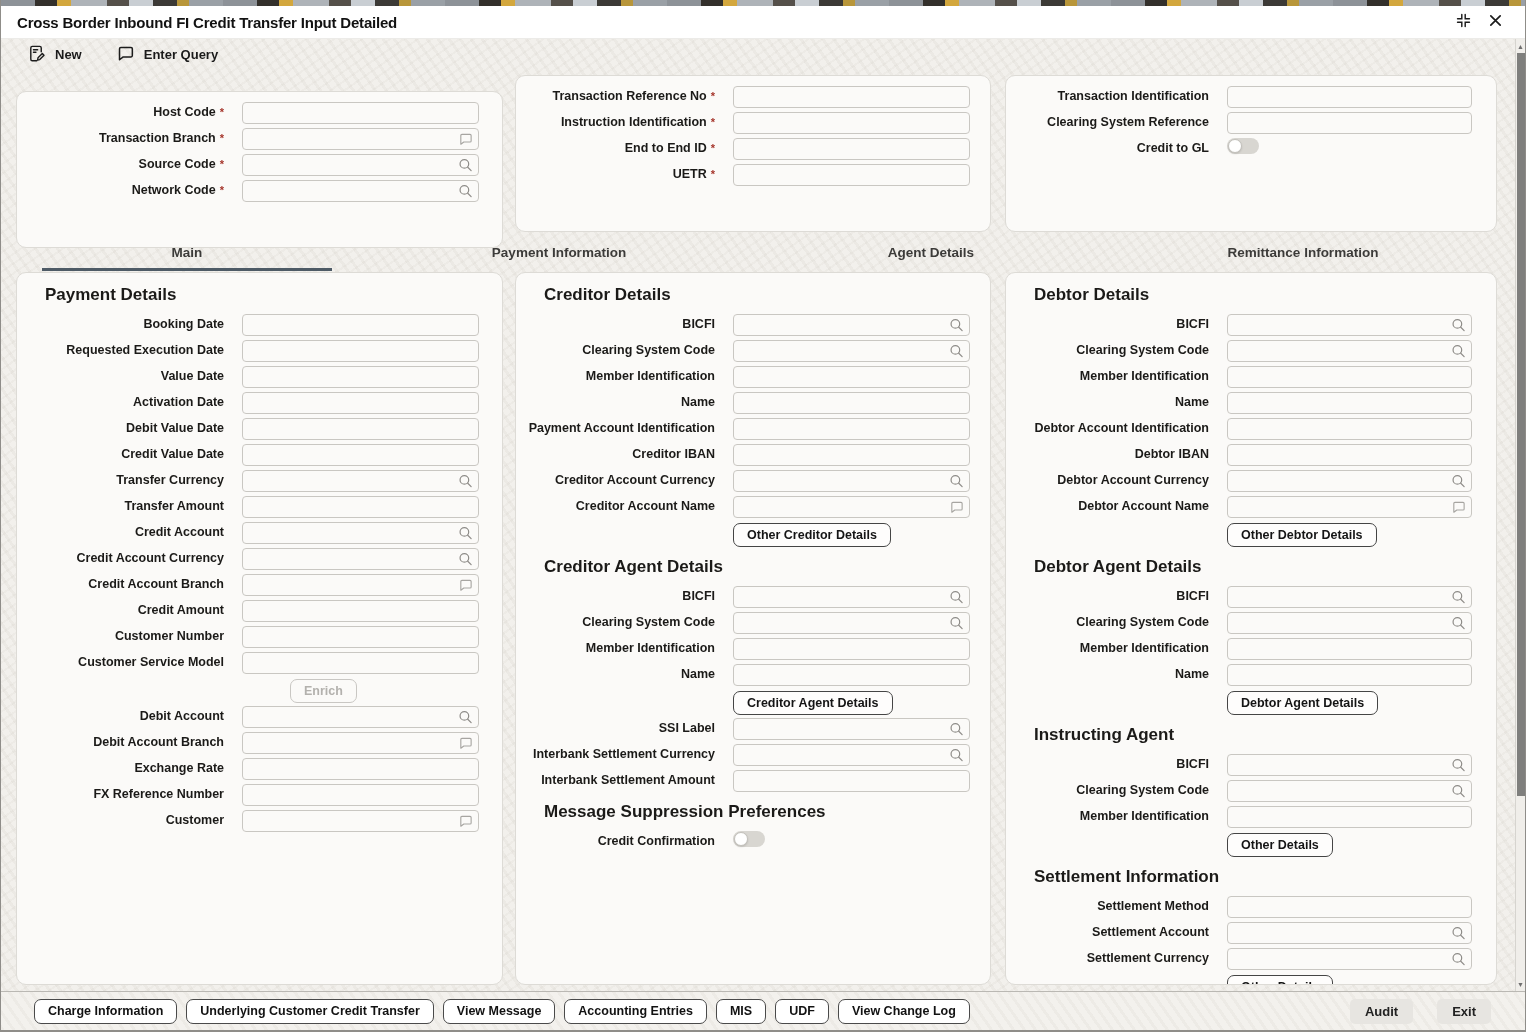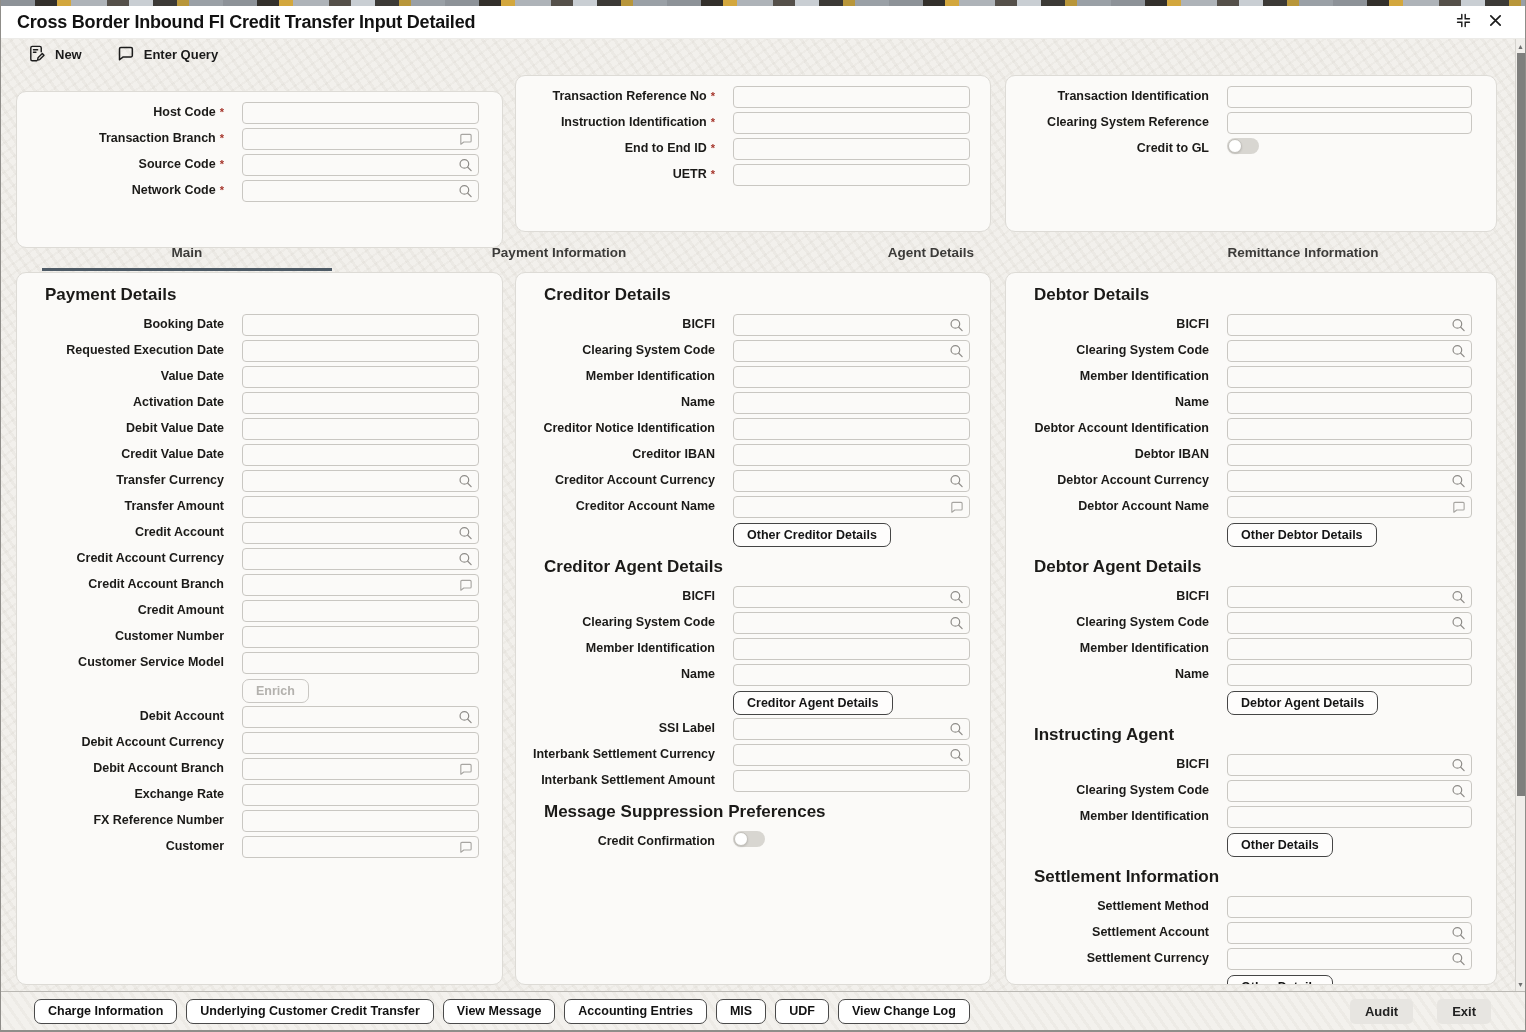--- a/index.html
+++ b/index.html
@@ -21,21 +21,21 @@
   .top-strip{
     position:absolute;top:0;left:0;right:0;height:6px;
     background:repeating-linear-gradient(90deg,
       #8d9298 0 34px,#33302b 34px 56px,#d3a73d 56px 70px,#aeb3b8 70px 106px,
       #55504a 106px 128px,#c9ced3 128px 152px,#3c3a36 152px 176px,#b8963a 176px 188px,#9aa0a6 188px 222px);
   }
   .titlebar{
     position:absolute;top:6px;left:0;right:0;height:33px;background:#ffffff;
     display:flex;align-items:center;padding:0 16px;border-bottom:1px solid #ecebe8;
   }
-  .title{font-size:18px;font-weight:700;color:#121212;letter-spacing:-0.2px;text-align:right;}
+  .title{font-size:15px;font-weight:700;color:#121212;letter-spacing:-0.2px;text-align:right;}
   .win-controls{margin-left:auto;display:flex;align-items:center;gap:16px;padding-right:6px;}
   .win-btn{display:flex;align-items:center;justify-content:center;cursor:pointer;background:none;border:none;padding:0;}
   .toolbar{
     position:absolute;top:39px;left:0;right:0;height:31px;
     display:flex;align-items:center;gap:34px;padding:0 26px;
   }
   .tool-btn{display:flex;align-items:center;gap:9px;background:none;border:none;padding:0;cursor:pointer;
     font-family:"Liberation Sans",sans-serif;font-size:13px;font-weight:600;color:#1a1a1a;}
   
   .panel{position:absolute;background:#fbfaf8;border:1px solid #dddbd6;border-radius:10px;overflow:hidden;}
@@ -56,21 +56,21 @@
     width:100%;height:22px;border:1px solid #c9c7c2;border-radius:4px;background:#fbfaf8;
     padding:0 22px 0 8px;font-family:"Liberation Sans",sans-serif;font-size:13px;color:#1d1d1d;outline:none;
   }
   .field-icon{position:absolute;right:6px;top:50%;transform:translateY(-50%);width:15px;height:15px;display:flex;cursor:pointer;}
   .btn-row{height:25px;margin-bottom:3px;padding-left:calc(var(--lw) + 18px);}
   .section-btn{
     height:24px;border:1.5px solid #454545;border-radius:7px;background:#fefdfc;
     font-family:"Liberation Sans",sans-serif;font-weight:700;font-size:12.5px;color:#151515;
     padding:0 13px;cursor:pointer;
   }
-  .section-btn.disabled{border:1px solid #c9c7c3;color:#b3b1ad;background:#fbfaf8;}
+  .section-btn.disabled{border:1px solid #c9c7c3;color:#b3b1ad;background:#fbfaf8;margin-left:48px;}
   .toggle{position:relative;display:inline-block;width:32px;height:16px;border-radius:9px;background:#d8d6d1;cursor:pointer;}
   .toggle .knob{position:absolute;left:1px;top:1px;width:14px;height:14px;border-radius:50%;background:#ffffff;border:1px solid #c2c0bb;box-shadow:0 1px 2px rgba(0,0,0,.12);}
   
   .tabs{position:absolute;left:0;right:36px;top:237px;height:30px;display:flex;}
   .tab{flex:1;display:flex;align-items:center;justify-content:center;position:relative;
     font-size:13.5px;font-weight:600;color:#3c3b39;cursor:pointer;}
   .tab.active::after{content:"";position:absolute;left:11%;right:11%;bottom:-4px;height:3px;background:var(--tab-underline);}
   
   .footer{
     position:absolute;left:0;right:0;bottom:0;height:39px;border-top:1px solid #bab8b3;
@@ -317,24 +317,20 @@
       <div class="row">
         <label class="row-label">Debit Account</label>
         <div class="row-ctl"><input type="text" style=""><span class="field-icon">
             <svg width="15" height="15" viewBox="0 0 16 16" fill="none">
               <circle cx="6.8" cy="6.8" r="4.6" stroke="#8f8d89" stroke-width="1.3"></circle>
               <path d="M10.4 10.4L14 14" stroke="#8f8d89" stroke-width="1.3" stroke-linecap="round"></path>
             </svg>
           </span></div>
       </div>
       <div class="row">
-        <label class="row-label">Debit Account Currency</label>
-        <div class="row-ctl"><input type="text" style=""></div>
-      </div>
-      <div class="row">
         <label class="row-label">Debit Account Branch</label>
         <div class="row-ctl"><input type="text" style=""><span class="field-icon">
             <svg width="15" height="15" viewBox="0 0 16 16" fill="none">
               <path d="M4.2 3h8.6c.7 0 1.2.5 1.2 1.2v5.8c0 .7-.5 1.2-1.2 1.2H6.2L3 13.6V4.2C3 3.5 3.5 3 4.2 3z" stroke="#a7a5a1" stroke-width="1.2" stroke-linejoin="round"></path>
             </svg>
           </span></div>
       </div>
       <div class="row">
         <label class="row-label">Exchange Rate</label>
         <div class="row-ctl"><input type="text" style=""></div>
@@ -376,21 +372,21 @@
       </div>
       <div class="row">
         <label class="row-label">Member Identification</label>
         <div class="row-ctl"><input type="text" style=""></div>
       </div>
       <div class="row">
         <label class="row-label">Name</label>
         <div class="row-ctl"><input type="text" style=""></div>
       </div>
       <div class="row">
-        <label class="row-label">Creditor Notice Identification</label>
+        <label class="row-label">Payment Account Identification</label>
         <div class="row-ctl"><input type="text" style=""></div>
       </div>
       <div class="row">
         <label class="row-label">Creditor IBAN</label>
         <div class="row-ctl"><input type="text" style=""></div>
       </div>
       <div class="row">
         <label class="row-label">Creditor Account Currency</label>
         <div class="row-ctl"><input type="text" style=""><span class="field-icon">
             <svg width="15" height="15" viewBox="0 0 16 16" fill="none">

